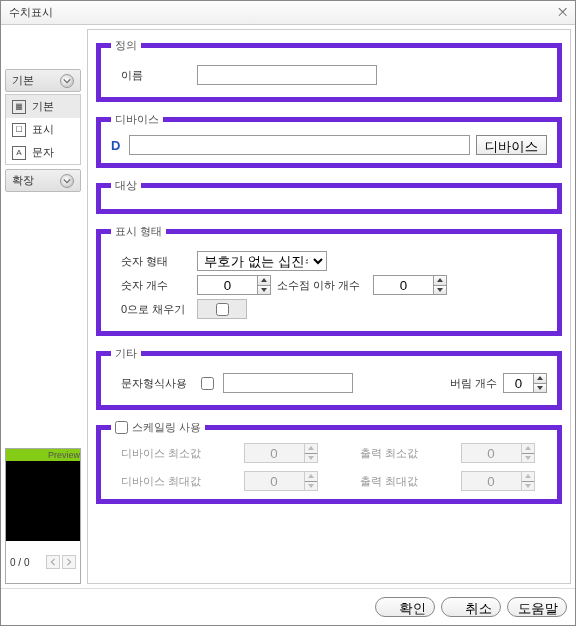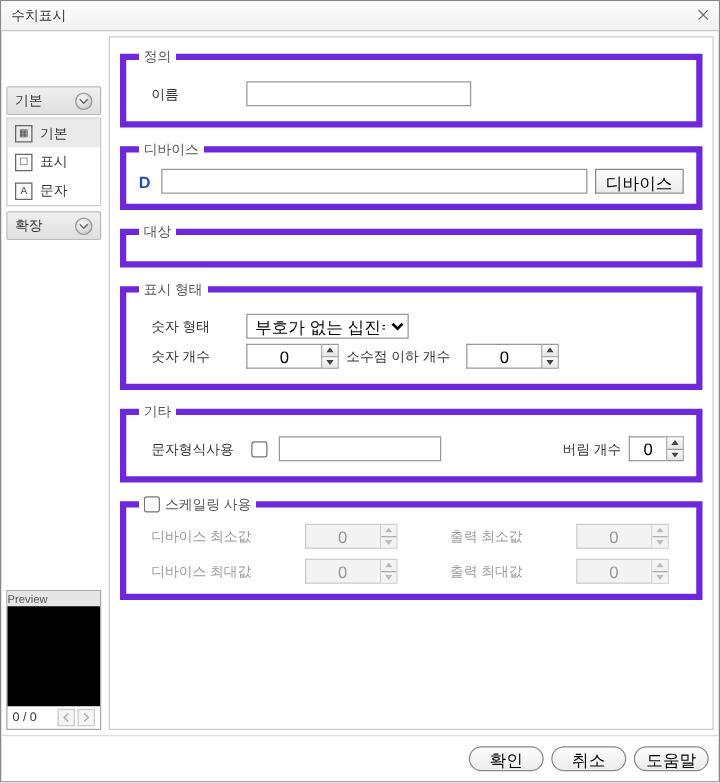--- a/index.html
+++ b/index.html
@@ -87,36 +87,36 @@
   justify-content: center;
   font-size: 8px;
   color: #444;
 }
 .preview-box {
   margin-top: auto;
   border: 1px solid #aaa;
   background: #fff;
 }
 .preview-label {
-  text-align: left;
+  text-align: right;
   font-size: 9px;
   padding: 1px 0;
-  background: #e5e5e5;
+  background: #84cc16;
   color: #555;
 }
 .preview-canvas {
   height: 80px;
   background: #000;
   margin: 0;
 }
 .preview-footer {
   display: flex;
   align-items: center;
   justify-content: space-between;
-  padding: 2px 4px;
+  padding: 14px 4px;
   font-size: 10px;
 }
 .pf-btn {
   width: 14px; height: 14px;
   border: 1px solid #ccc;
   background: #f5f5f5;
   display: flex;
   align-items: center;
   justify-content: center;
   color: #aaa;
@@ -246,21 +246,21 @@
   padding-left: 10px;
 }
 .grid2 .glbl { color: #999; }
 .footer {
   display: flex;
   justify-content: flex-end;
   gap: 6px;
   padding: 8px;
   border-top: 1px solid #ddd;
 }
-.footer .btn { width: 60px; text-align: center; border-radius: 10px; }
+.footer .btn { width: 60px; text-align: right; border-radius: 10px; }
 .small-text-input {
   width: 130px;
   height: 20px;
   border: 1px solid #999;
   background: #fff;
 }
 </style>
 </head>
 <body>
 
@@ -381,20 +381,26 @@
                   </svg>
                 </div>
               <div>
                   <svg viewBox="0 0 6 4">
                     <path d="M0 0 L3 4 L6 0 Z" fill="#444"></path>
                   </svg>
                 </div>
             </span>
           </span>
         </div>
+        <div class="row">
+          <span class="lbl">0으로 채우기</span>
+          <span class="chk-bg">
+            <input type="checkbox" style="">
+          </span>
+        </div>
       </fieldset>
 
       <fieldset>
         <legend>기타</legend>
         <div class="row">
           <span class="lbl">문자형식사용</span>
           <span style="width:20px;height:20px;display:flex;align-items:center;justify-content:center;">
             <input type="checkbox" style="">
           </span>
           <input type="text" class="small-text-input" value="" style="">

